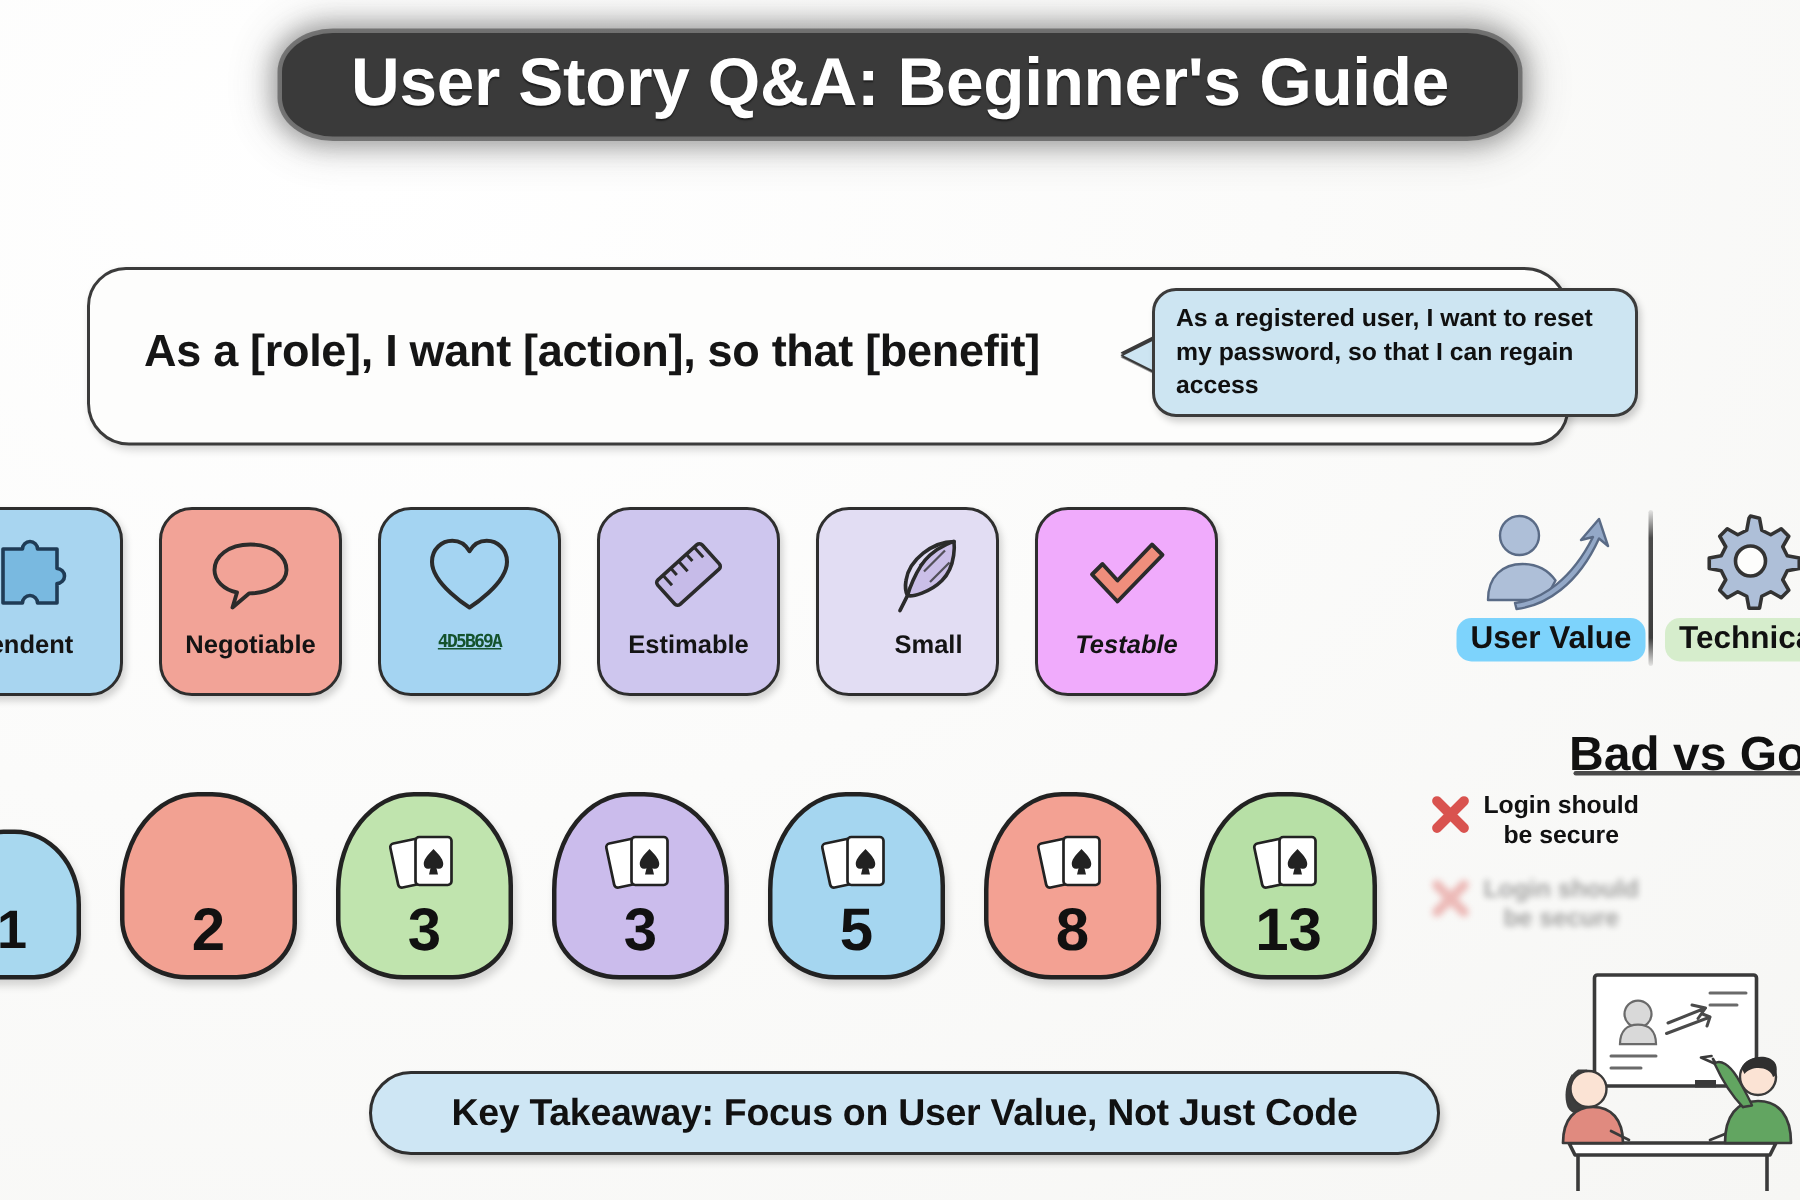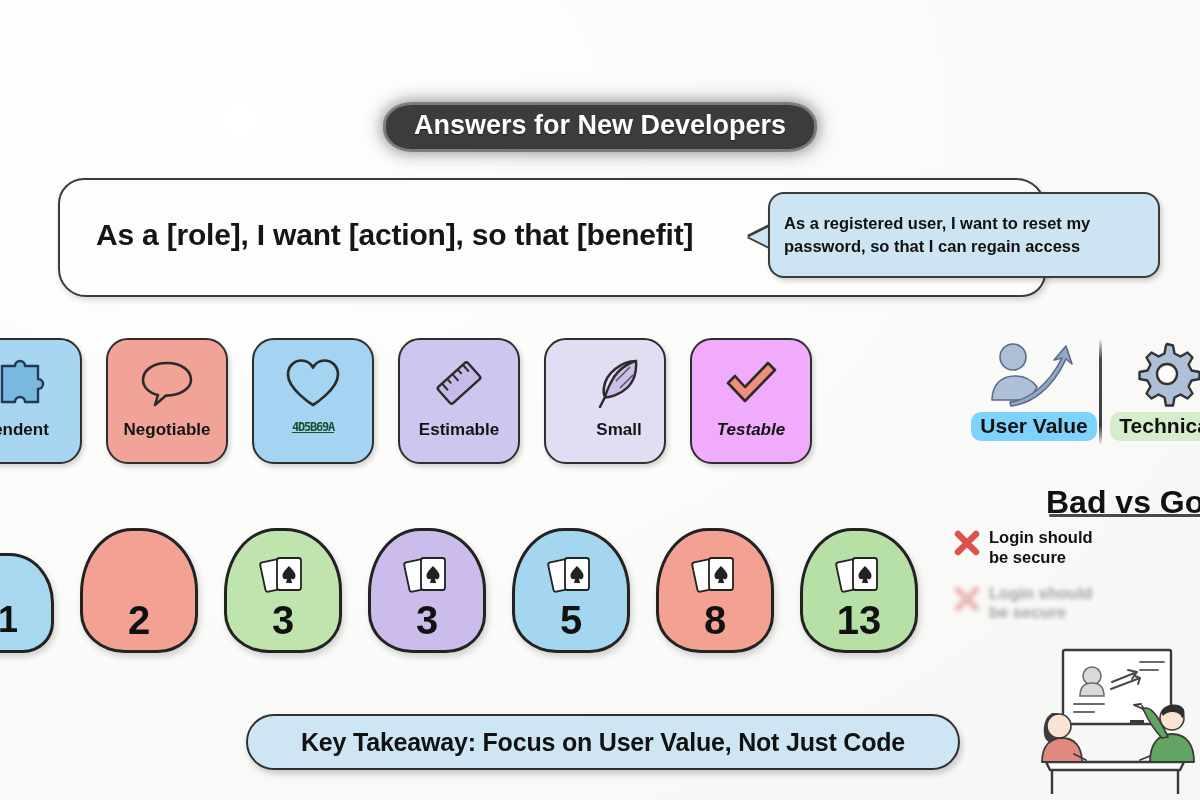--- a/index.html
+++ b/index.html
@@ -92,21 +92,21 @@
     font-weight: bold;
     color: #151515;
     letter-spacing: -0.2px;
   }
 
   
   .bubble {
     position: absolute;
     left: 768px;
     top: 192px;
-    width: 392px;
+    width: 324px;
     height: 86px;
     background: #cde5f2;
     border: 2.2px solid #3b3b3b;
     border-radius: 16px;
     box-shadow: 2px 3px 5px rgba(0,0,0,0.18);
     box-sizing: border-box;
     display: flex;
     align-items: center;
     padding: 0 14px;
   }
@@ -224,20 +224,21 @@
     background: #4a4a4a;
     border-radius: 2px;
   }
   .bvg-cols {
     position: absolute;
     left: 952px;
     top: 528px;
     display: flex;
     gap: 24px;
     align-items: flex-start;
+    text-align: center;
   }
   .bvg-col { display: flex; flex-direction: column; gap: 16px; }
   .bvg-row { display: flex; gap: 7px; align-items: flex-start; }
   .bvg-text {
     font-size: 16.5px;
     font-weight: bold;
     color: #111;
     line-height: 1.2;
     white-space: nowrap;
   }
@@ -322,22 +323,22 @@
     height: 166px;
   }
 </style>
 </head>
 <body>
 
 <div class="paper-bg"></div>
 
 <div class="stage">
 
-  <div class="subtitle-wrap">
-    <div class="subtitle-band">Answers for New Developers</div>
+  <div class="title-wrap">
+    <div class="title-band">User Story Q&amp;A: Beginner's Guide</div>
   </div>
 
   <div class="template-box">
     <div class="template-text">As a [role], I want [action], so that [benefit]</div>
   </div>
   <div class="bubble-tail"></div>
   <div class="bubble">
     <div class="bubble-text">As a registered user, I want to reset my password, so that I can regain access</div>
   </div>
 

